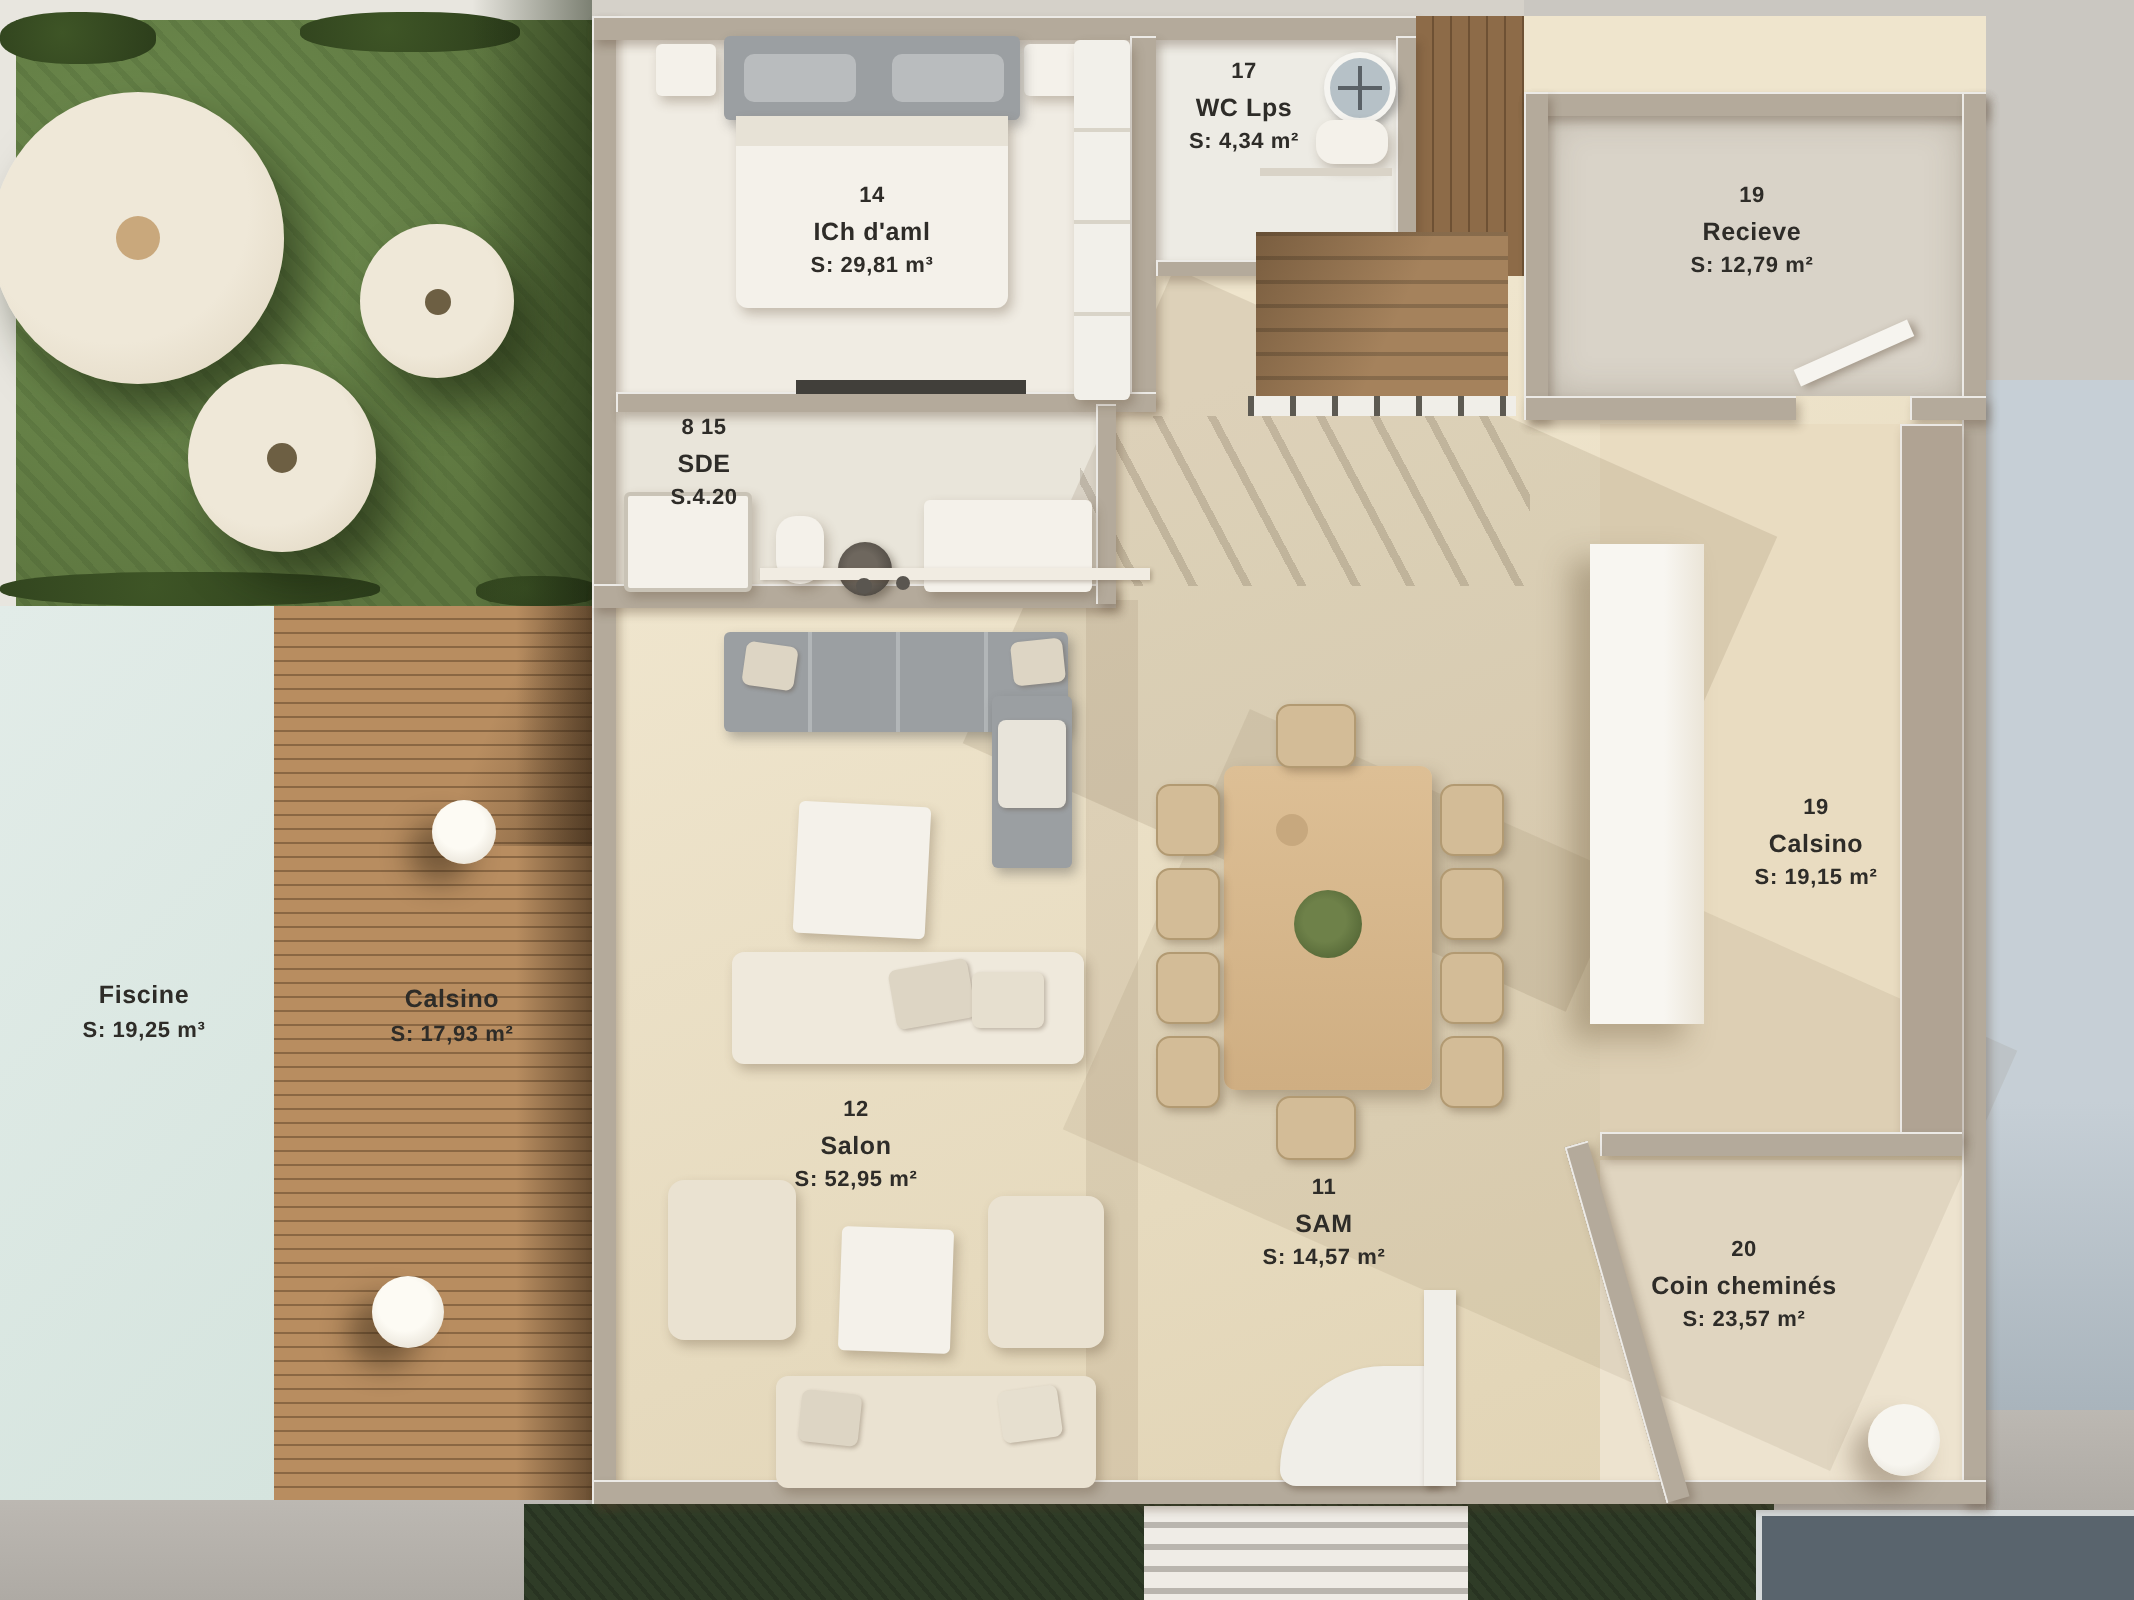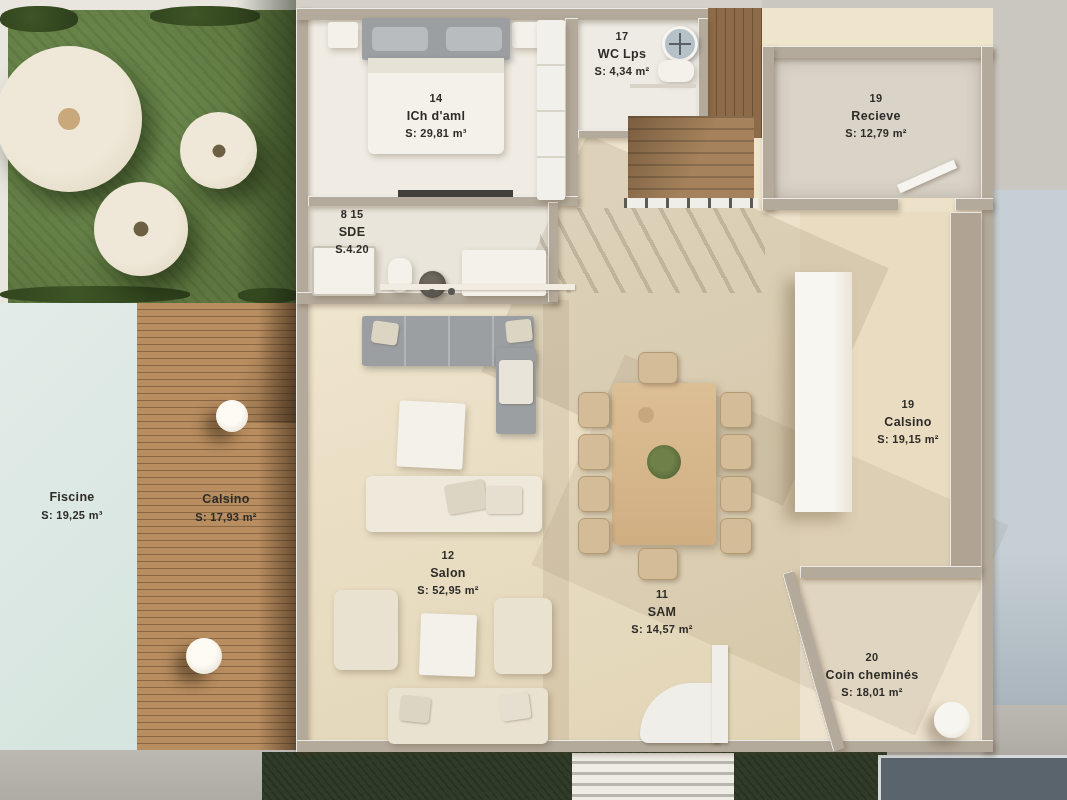--- a/index.html
+++ b/index.html
@@ -254,29 +254,29 @@
   <div class="abs lbl" style="left:876px;top:116px;">
     <span class="num">19</span>
     <span class="nm">Recieve</span>
     <span class="ar">S: 12,79 m²</span>
   </div>
   <div class="abs lbl" style="left:908px;top:422px;">
     <span class="num">19</span>
     <span class="nm">Calsino</span>
     <span class="ar">S: 19,15 m²</span>
   </div>
-  <div class="abs lbl" style="left:448px;top:573px;">
+  <div class="abs lbl" style="left:428px;top:573px;">
     <span class="num">12</span>
     <span class="nm">Salon</span>
     <span class="ar">S: 52,95 m²</span>
   </div>
   <div class="abs lbl" style="left:662px;top:612px;">
     <span class="num">11</span>
     <span class="nm">SAM</span>
     <span class="ar">S: 14,57 m²</span>
   </div>
-  <div class="abs lbl" style="left:872px;top:675px;justify-content:center;">
+  <div class="abs lbl" style="left:872px;top:643px;justify-content:center;">
     <span class="num">20</span>
     <span class="nm">Coin cheminés</span>
-    <span class="ar">S: 18,01 m²</span>
+    <span class="ar">S: 23,57 m²</span>
   </div>
 
 </div>
 
 </body></html>

